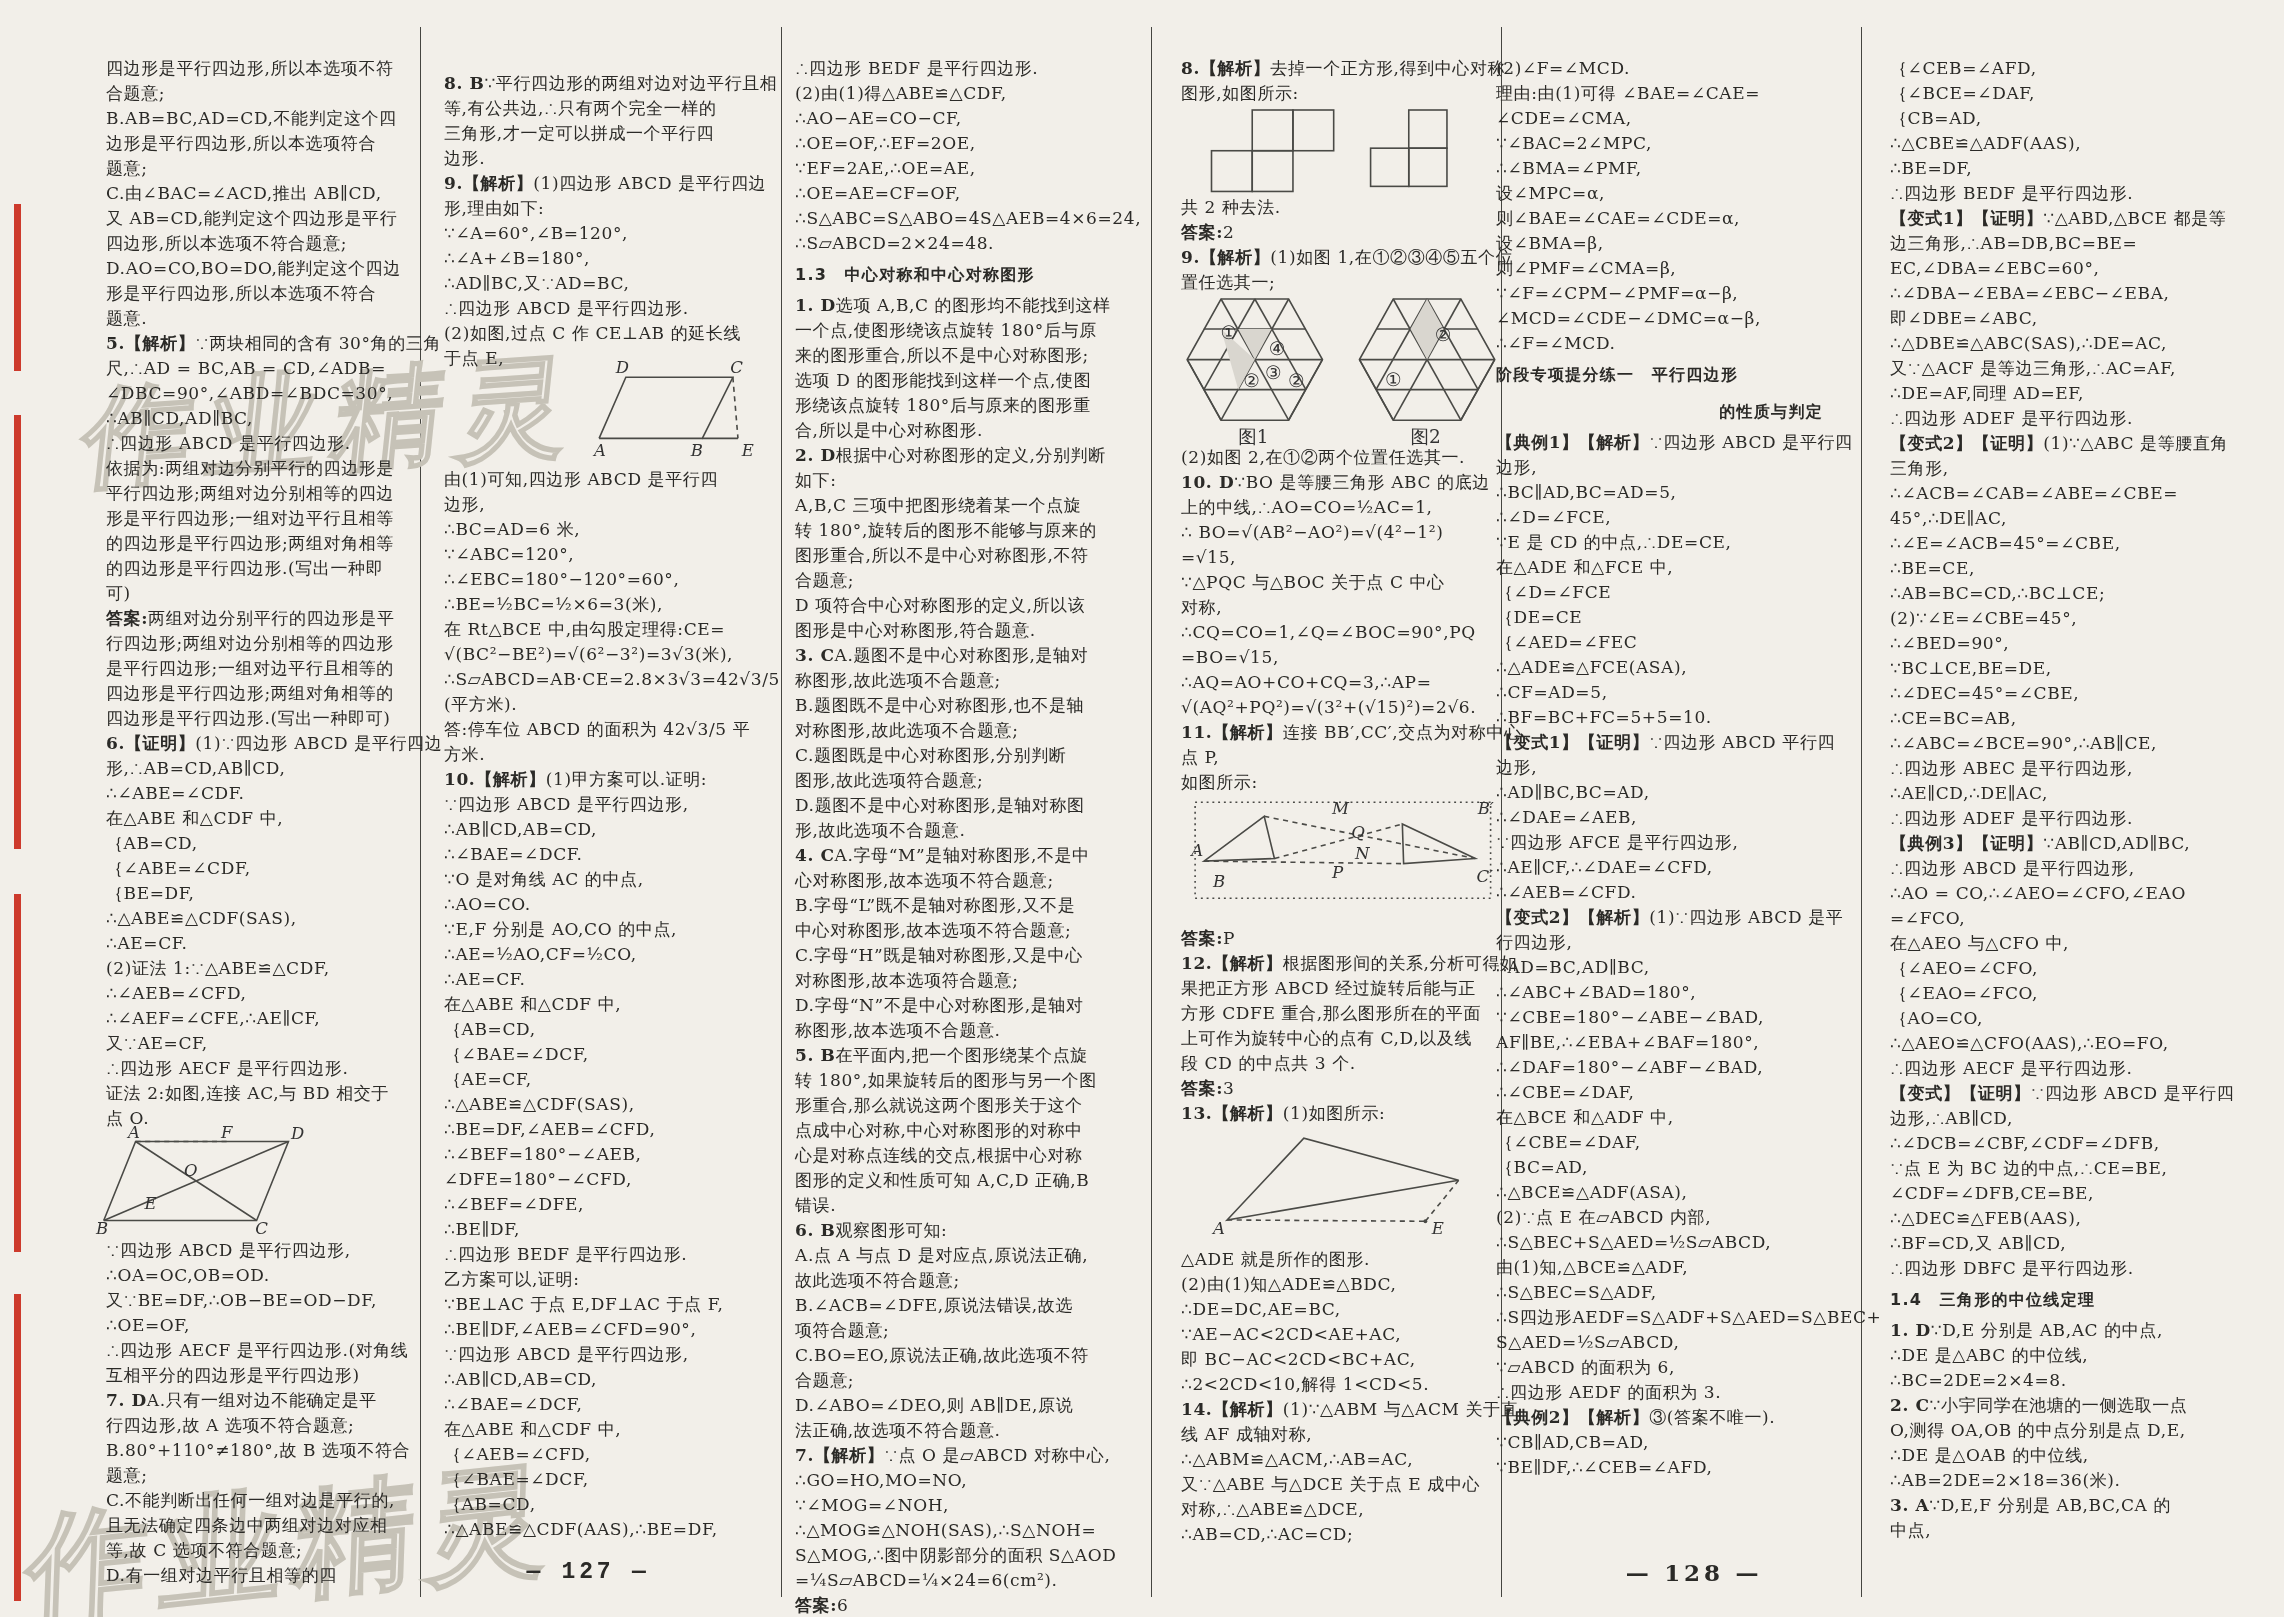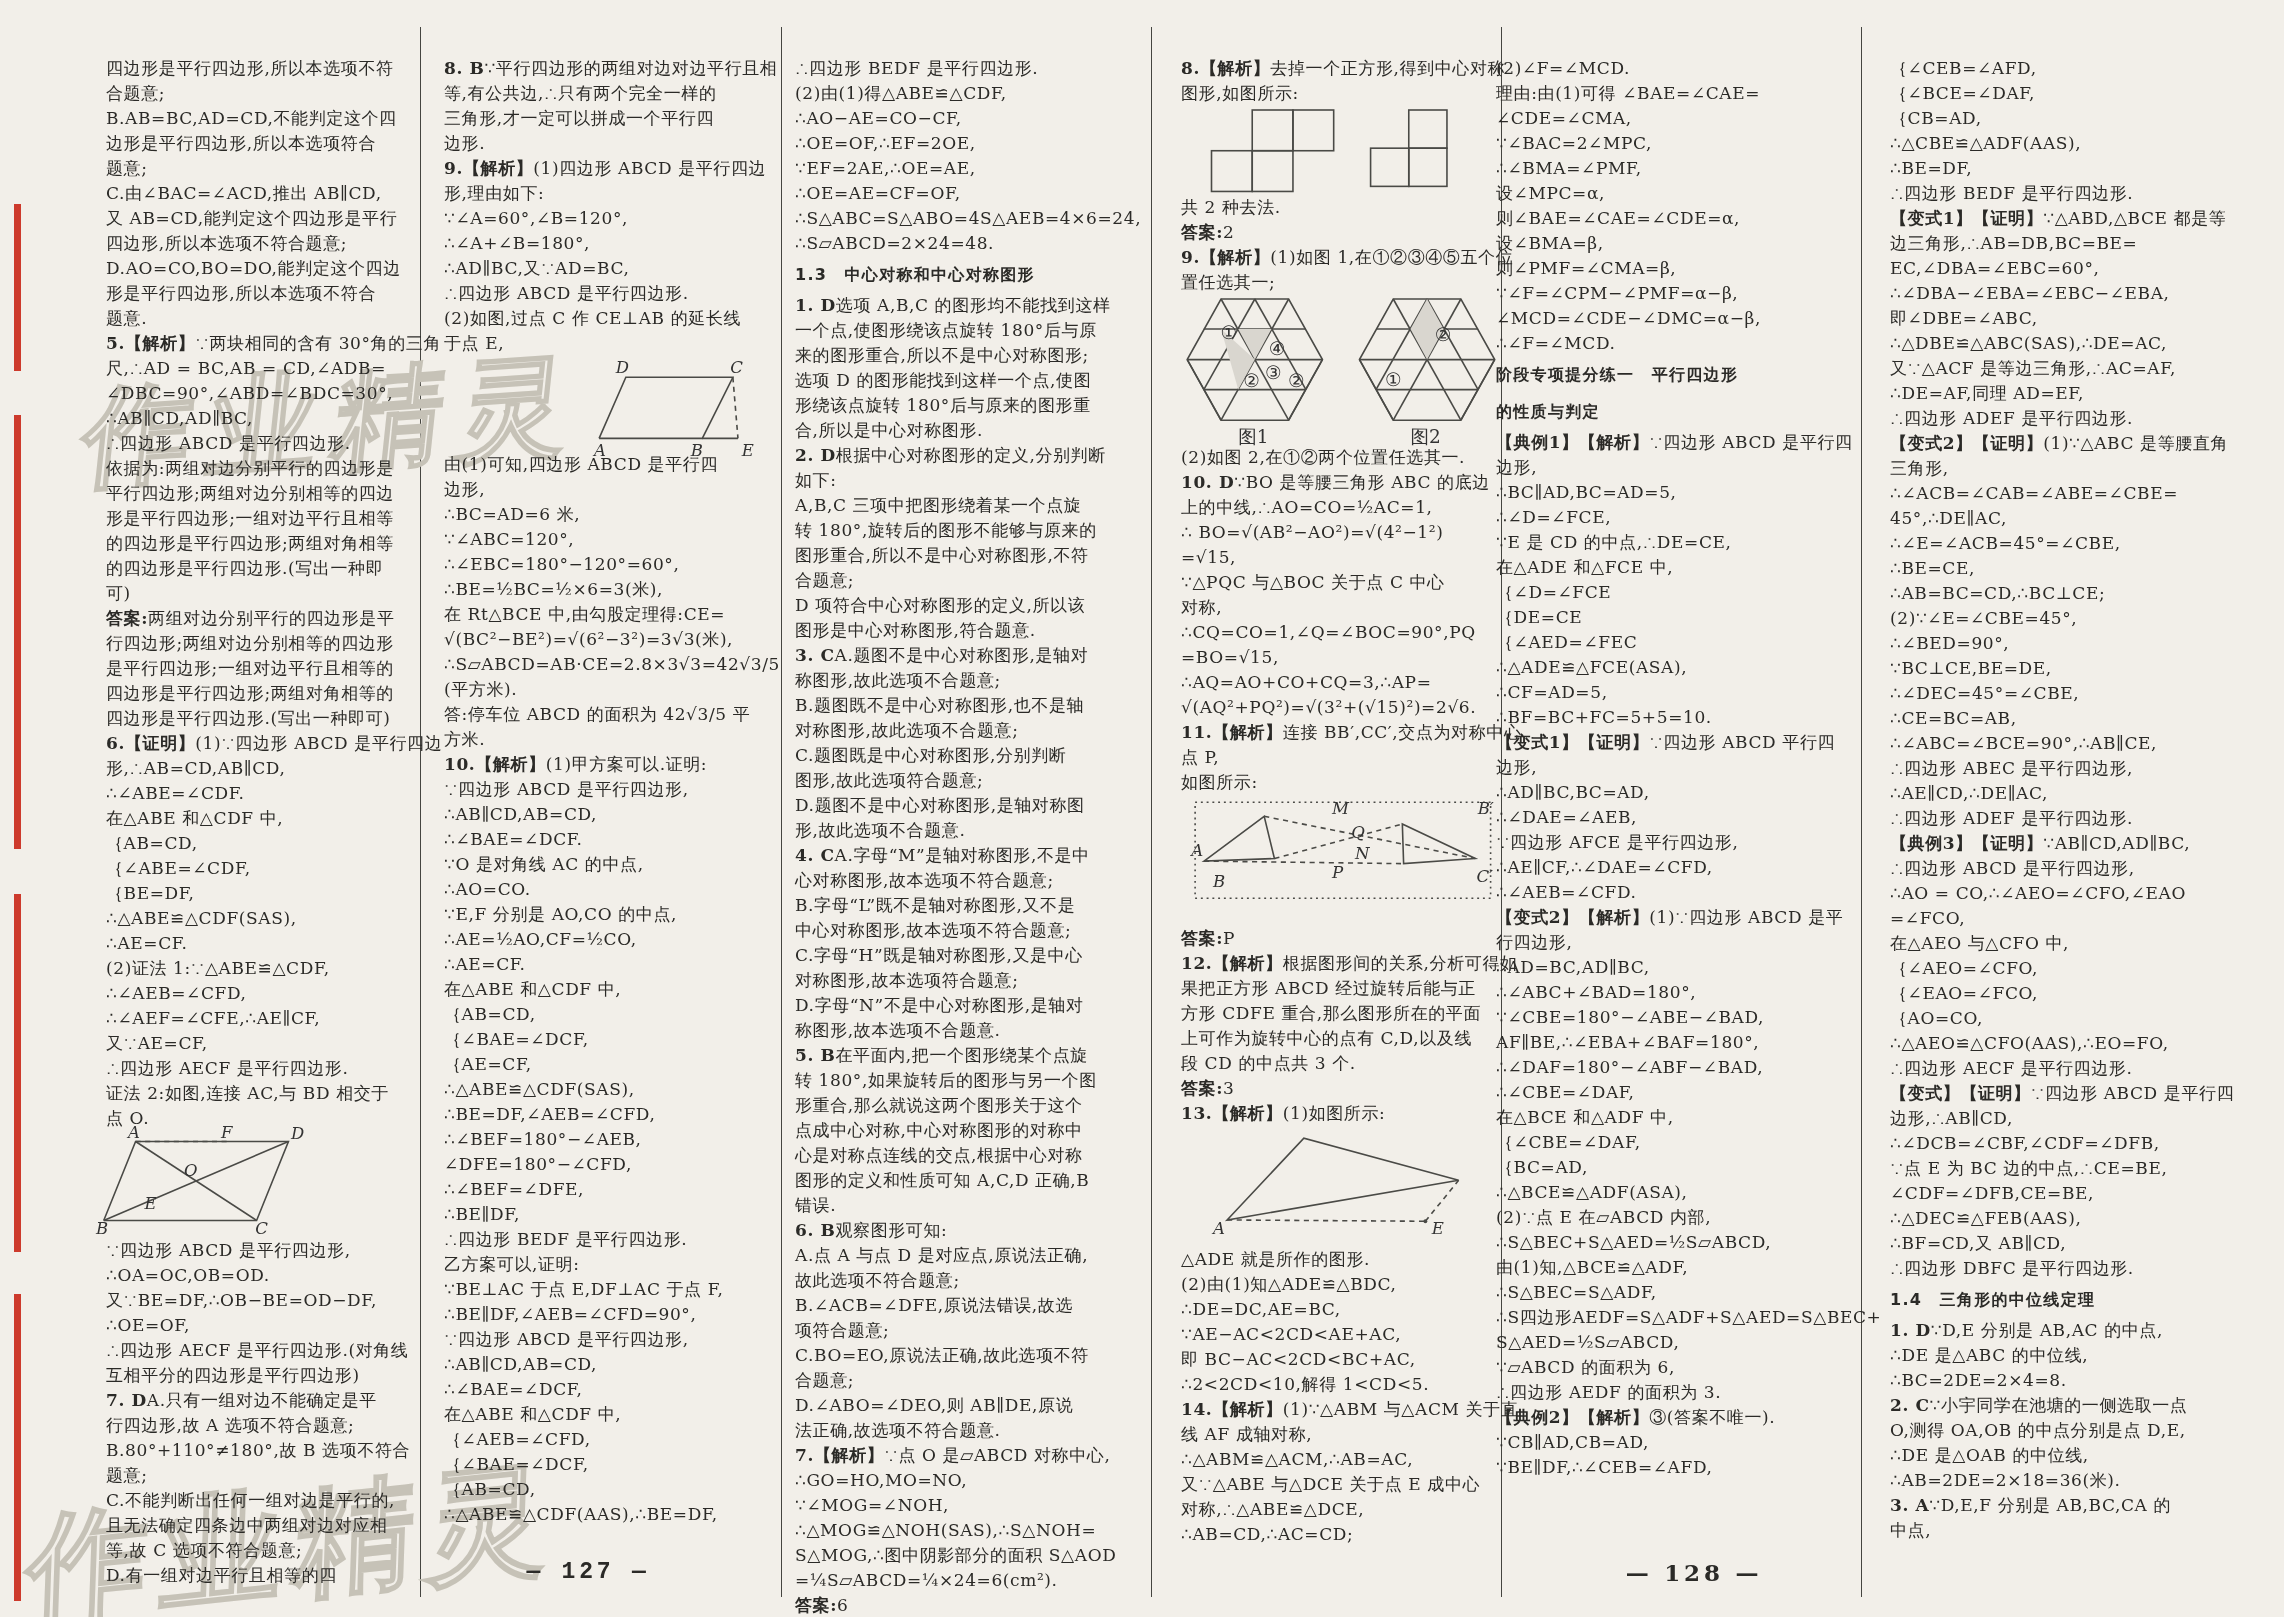--- a/index.html
+++ b/index.html
@@ -3,21 +3,21 @@
 <meta charset="utf-8">
 <style>
   html,body{margin:0;padding:0;}
   #page{position:relative;width:2284px;height:1618px;background:#f2efe9;overflow:hidden;
         font-family:"DejaVu Serif","Liberation Serif",serif;color:#2b2a27;}
   .col{position:absolute;top:56px;font-size:17px;letter-spacing:0.6px;}
   .ln{height:25px;line-height:25px;white-space:nowrap;}
   .ln .b{font-weight:bold;}
   .hd{height:37px;line-height:37px;font-weight:bold;font-size:16px;white-space:nowrap;
       font-family:"DejaVu Sans","Liberation Sans",sans-serif;letter-spacing:1.3px;}
-  .hd.ctr{text-align:left;}
+  .hd.ctr{text-align:right;}
   .sp{width:100%;}
   .divider{position:absolute;top:27px;width:1.3px;height:1570px;background:#454540;}
   .redmark{position:absolute;left:14px;width:7px;background:#cd3a2c;}
   .wm{position:absolute;color:transparent;-webkit-text-stroke:1.9px #c6c2b7;
       font-family:"DejaVu Sans","Liberation Sans",sans-serif;font-weight:bold;white-space:nowrap;}
   #wm1{left:83px;top:348px;font-size:109px;letter-spacing:16.6px;transform:rotate(-4deg) skewX(-10deg);}
   #wm2{left:25.6px;top:1463px;font-size:121px;letter-spacing:12.8px;transform:rotate(-6deg) skewX(-8deg);}
   .pageno{position:absolute;top:1559px;width:166px;text-align:center;font-weight:bold;
           font-size:23px;letter-spacing:3.8px;font-family:"DejaVu Serif",serif;}
   svg{position:absolute;overflow:visible;}
@@ -100,21 +100,21 @@
       <div class="ln">互相平分的四边形是平行四边形)</div>
       <div class="ln"><span class="b">7. D</span>A.只有一组对边不能确定是平</div>
       <div class="ln">行四边形,故 A 选项不符合题意;</div>
       <div class="ln">B.80°+110°≠180°,故 B 选项不符合</div>
       <div class="ln">题意;</div>
       <div class="ln">C.不能判断出任何一组对边是平行的,</div>
       <div class="ln">且无法确定四条边中两组对边对应相</div>
       <div class="ln">等,故 C 选项不符合题意;</div>
       <div class="ln">D.有一组对边平行且相等的四</div>
     </div>
-  <div class="col" style="left:444px;width:323px;">
+  <div class="col" style="left:444px;width:323px;margin-top:15px;">
       <div class="ln"><span class="b">8. B</span>∵平行四边形的两组对边对边平行且相</div>
       <div class="ln">等,有公共边,∴只有两个完全一样的</div>
       <div class="ln">三角形,才一定可以拼成一个平行四</div>
       <div class="ln">边形.</div>
       <div class="ln"><span class="b">9.【解析】</span>(1)四边形 ABCD 是平行四边</div>
       <div class="ln">形,理由如下:</div>
       <div class="ln">∵∠A=60°,∠B=120°,</div>
       <div class="ln">∴∠A+∠B=180°,</div>
       <div class="ln">∴AD∥BC,又∵AD=BC,</div>
       <div class="ln">∴四边形 ABCD 是平行四边形.</div>

